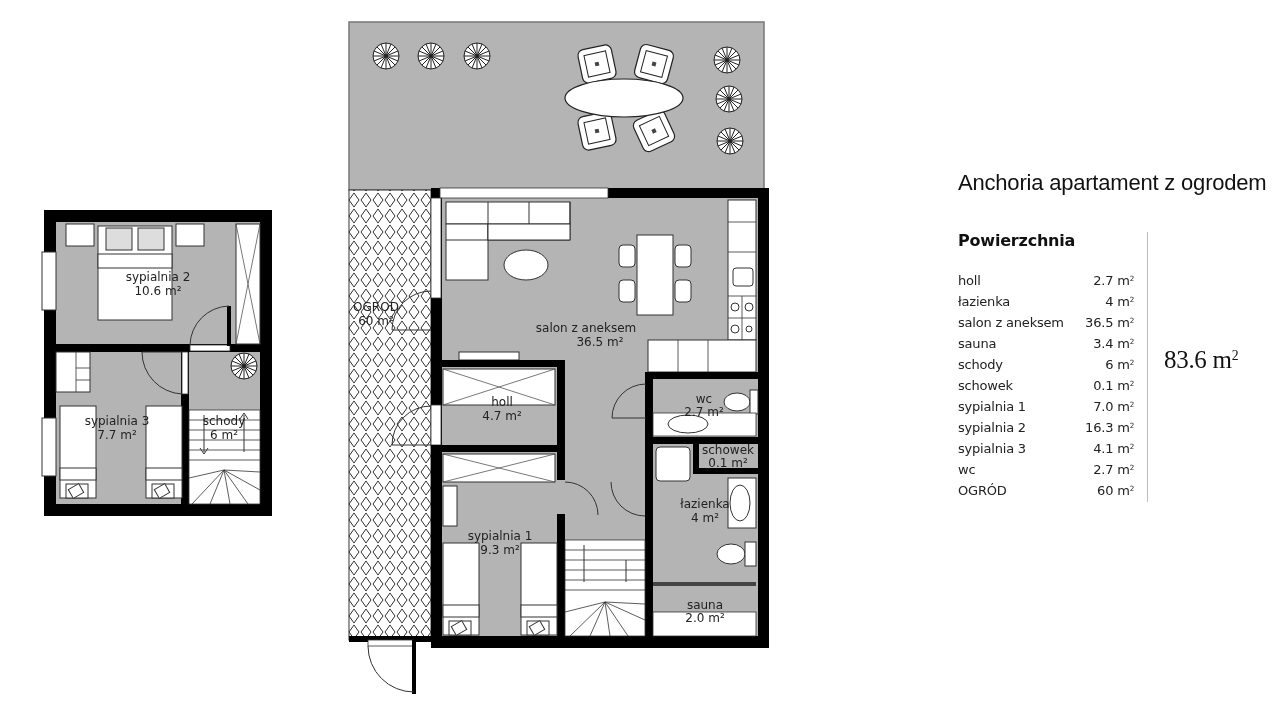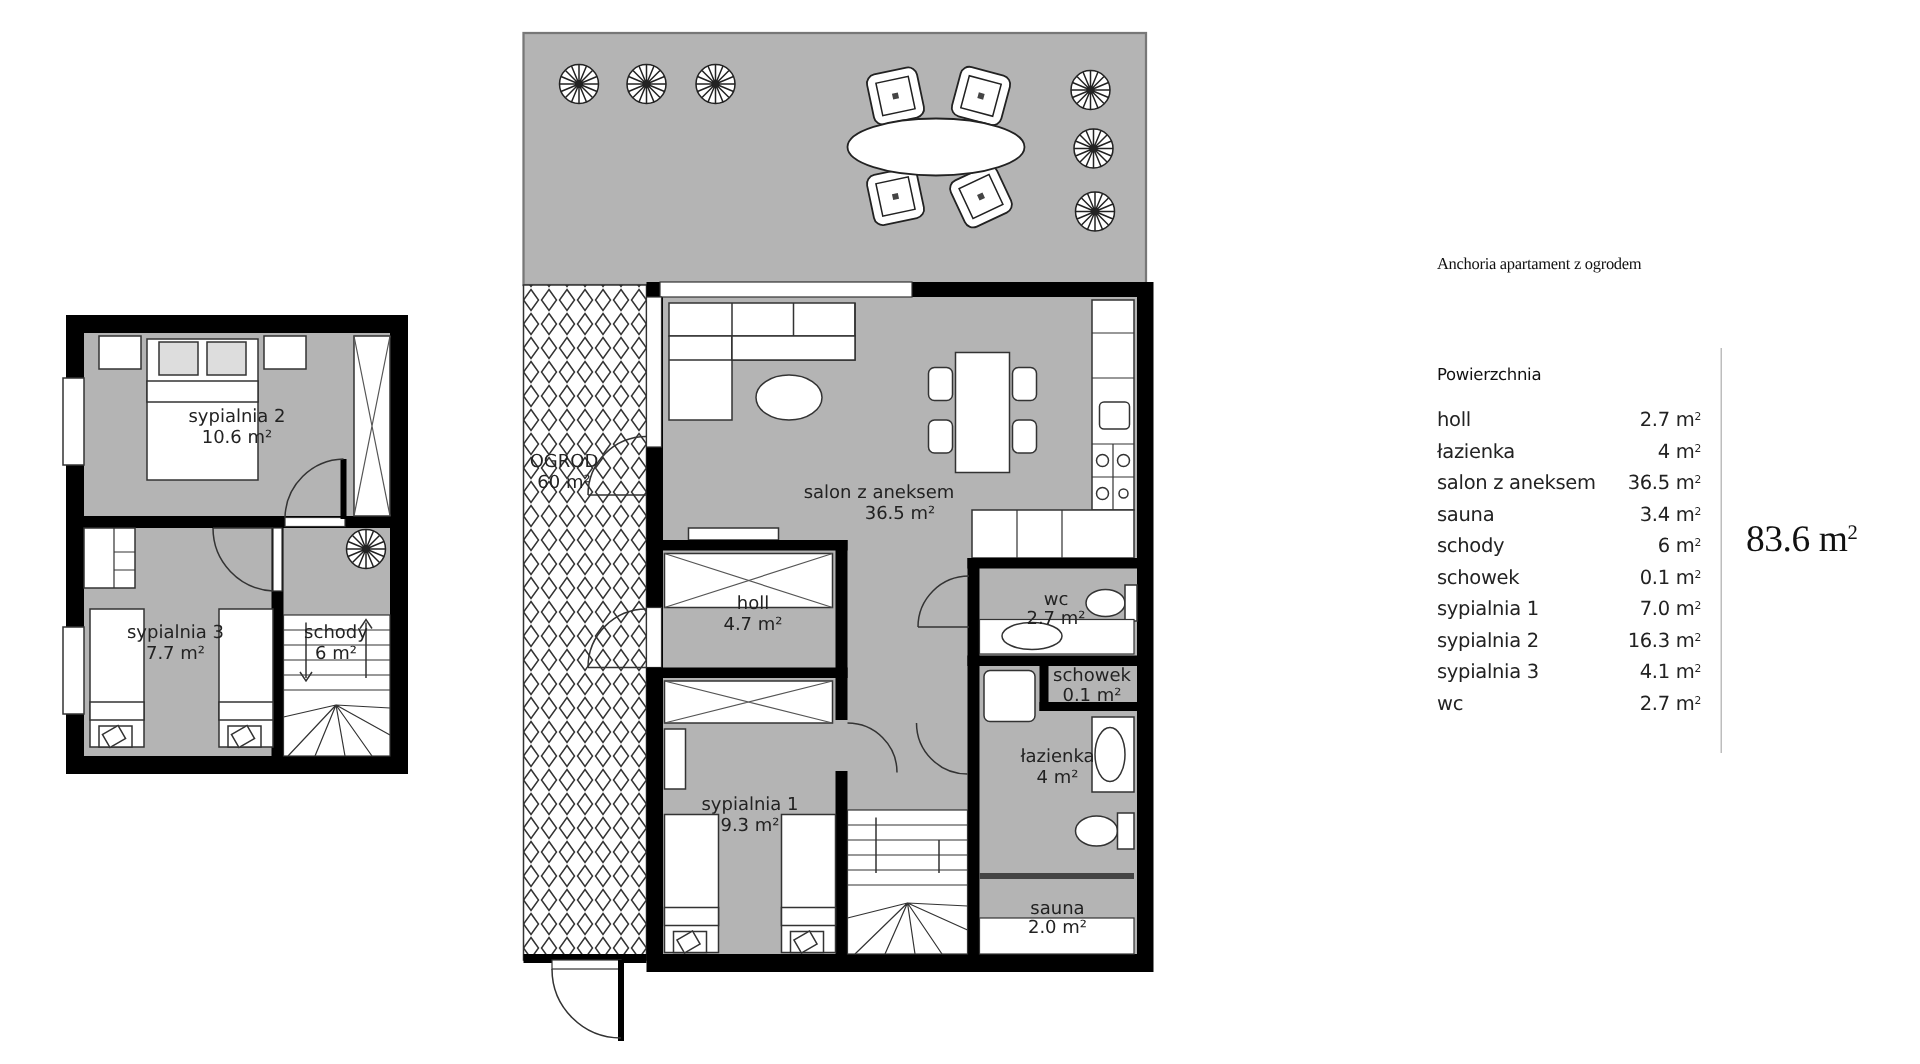--- a/index.html
+++ b/index.html
@@ -1,21 +1,21 @@
 <!DOCTYPE html>
 <html><head>
   <meta charset="utf-8">
   <style>
     html, body { margin: 0; padding: 0; background: #ffffff; }
     body { width: 1280px; height: 709px; position: relative; overflow: hidden; font-family: "DejaVu Sans", sans-serif; color: #111; }
     #plans { position: absolute; left: 0; top: 0; width: 900px; height: 709px; }
     .room-label { font-family: "DejaVu Sans", sans-serif; font-size: 12px; fill: #222; text-anchor: middle; }
     #info { position: absolute; left: 958px; top: 170px; width: 320px; }
-    .title { font-family: Liberation Serif, serif; font-size: 11px; color: #111; position: absolute; left: 0; top: 0; white-space: nowrap; letter-spacing: -0.2px; text-align: right; }
-    .section { font-family: "DejaVu Sans", sans-serif; font-size: 11px; color: #111; position: absolute; left: 0; top: 61px; font-weight: 400; letter-spacing: -0.2px; margin-top: 12px; }
+    .title { font-family: Liberation Sans, sans-serif; font-size: 22px; color: #111; position: absolute; left: 0; top: 0; white-space: nowrap; letter-spacing: -0.2px; text-align: right; }
+    .section { font-family: "DejaVu Sans", sans-serif; font-size: 16px; color: #111; position: absolute; left: 0; top: 61px; font-weight: 700; letter-spacing: -0.2px; }
     .rows { position: absolute; left: 0; top: 103px; width: 176px; }
     .row { display: flex; justify-content: space-between; height: 21px; line-height: 16px; font-size: 13px; }
     .row .name { color: #222; letter-spacing: -0.2px; }
     .row .val { color: #222; letter-spacing: -0.2px; }
     .divider { position: absolute; left: 189px; top: 62px; width: 1px; height: 270px; background: #bdbdbd; }
     .total { position: absolute; left: 206px; top: 176px; font-size: 25px; color: #111; white-space: nowrap; letter-spacing: -0.3px; font-family: Liberation Serif, serif; }
     sup { font-size: 0.55em; vertical-align: 0.55em; line-height: 0; }
   </style>
 </head>
 <body>
@@ -247,16 +247,20 @@
         <span class="val"><span>16.3</span> <span>m</span><sup>2</sup></span>
       </div>
       <div class="row">
         <span class="name">sypialnia 3</span>
         <span class="val"><span>4.1</span> <span>m</span><sup>2</sup></span>
       </div>
       <div class="row">
         <span class="name">wc</span>
         <span class="val"><span>2.7</span> <span>m</span><sup>2</sup></span>
       </div>
+      <div class="row">
+        <span class="name">OGRÓD</span>
+        <span class="val"><span>60</span> <span>m</span><sup>2</sup></span>
+      </div>
     </div>
   <div class="divider"></div>
   <div class="total"><span>83.6</span> <span>m</span><sup>2</sup></div>
 </div>
 
 </body></html>

